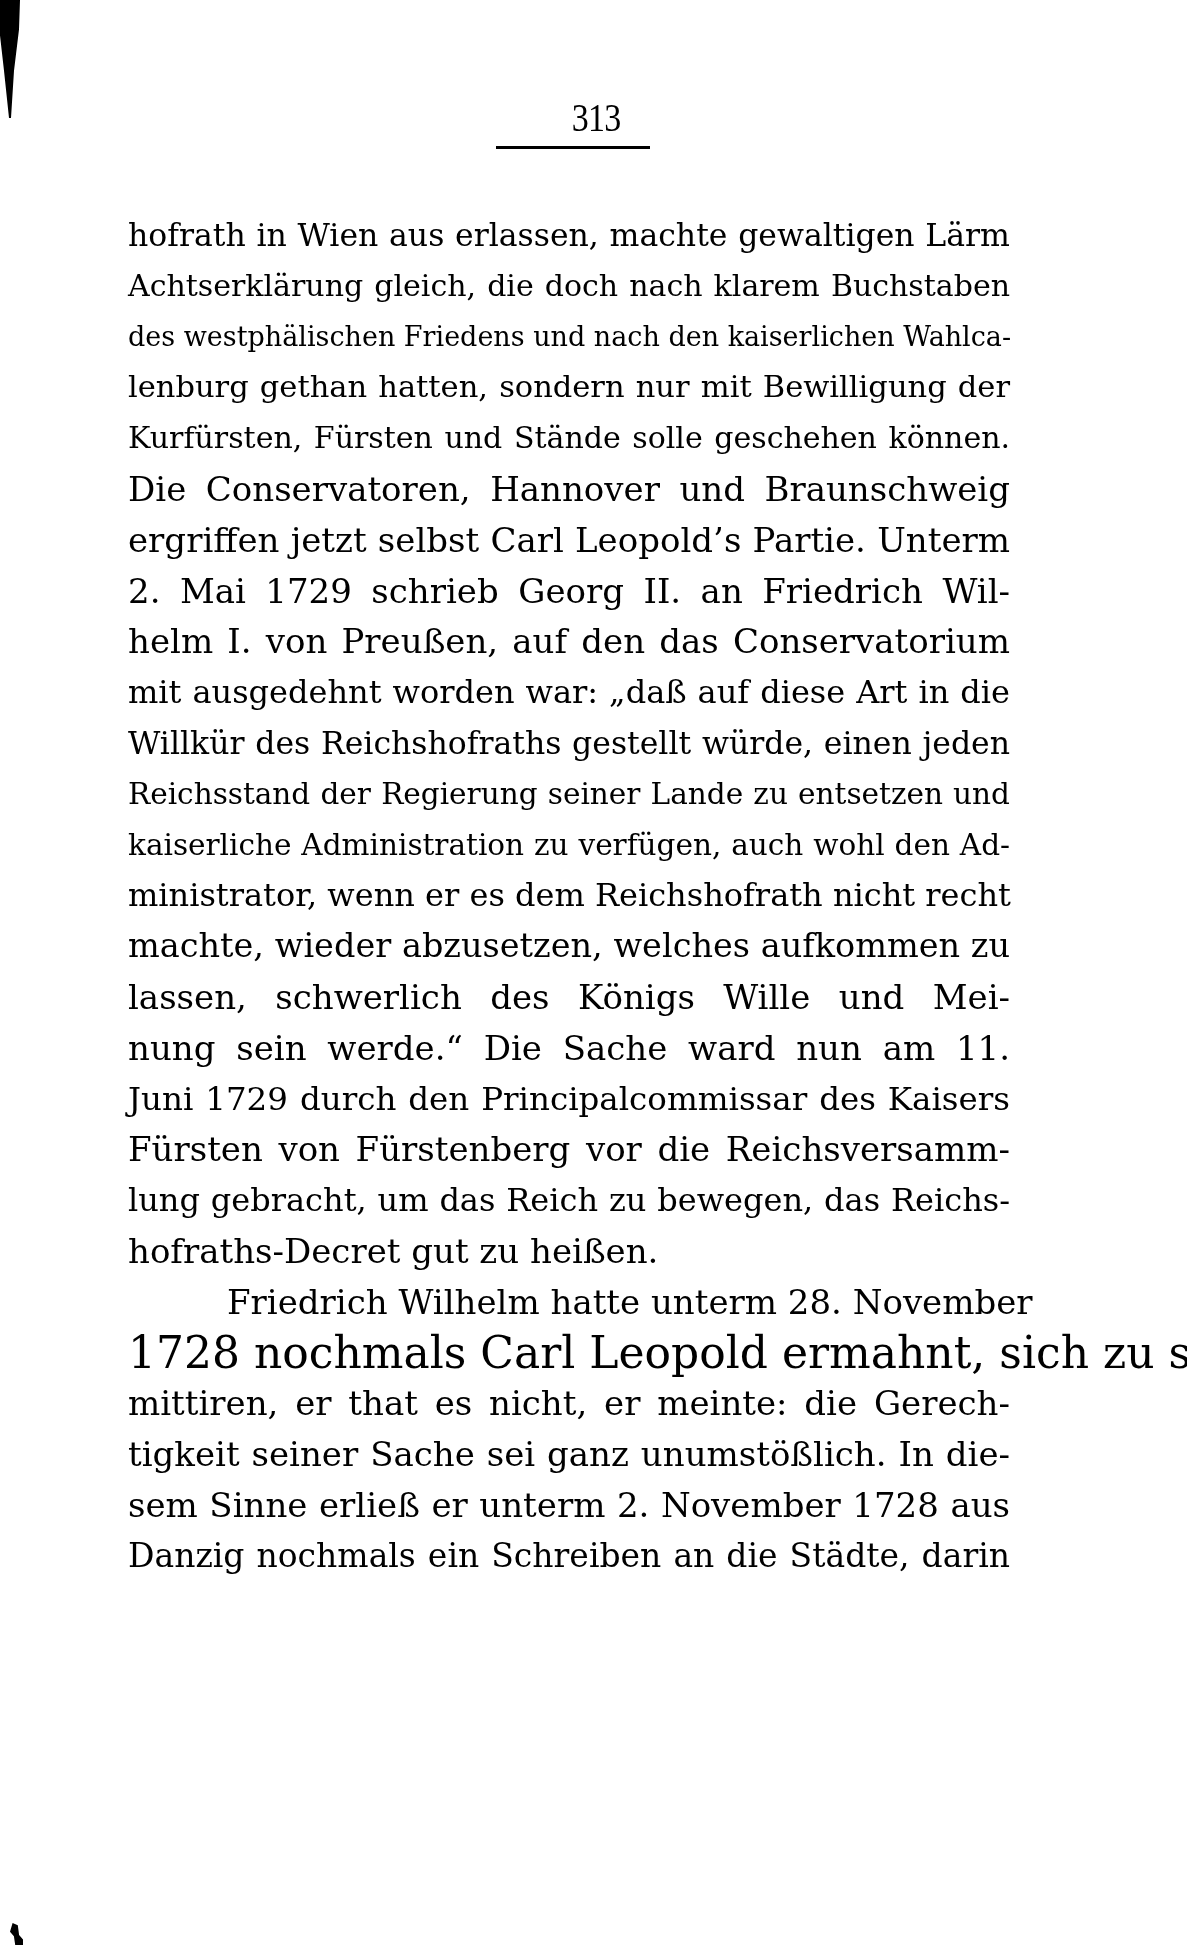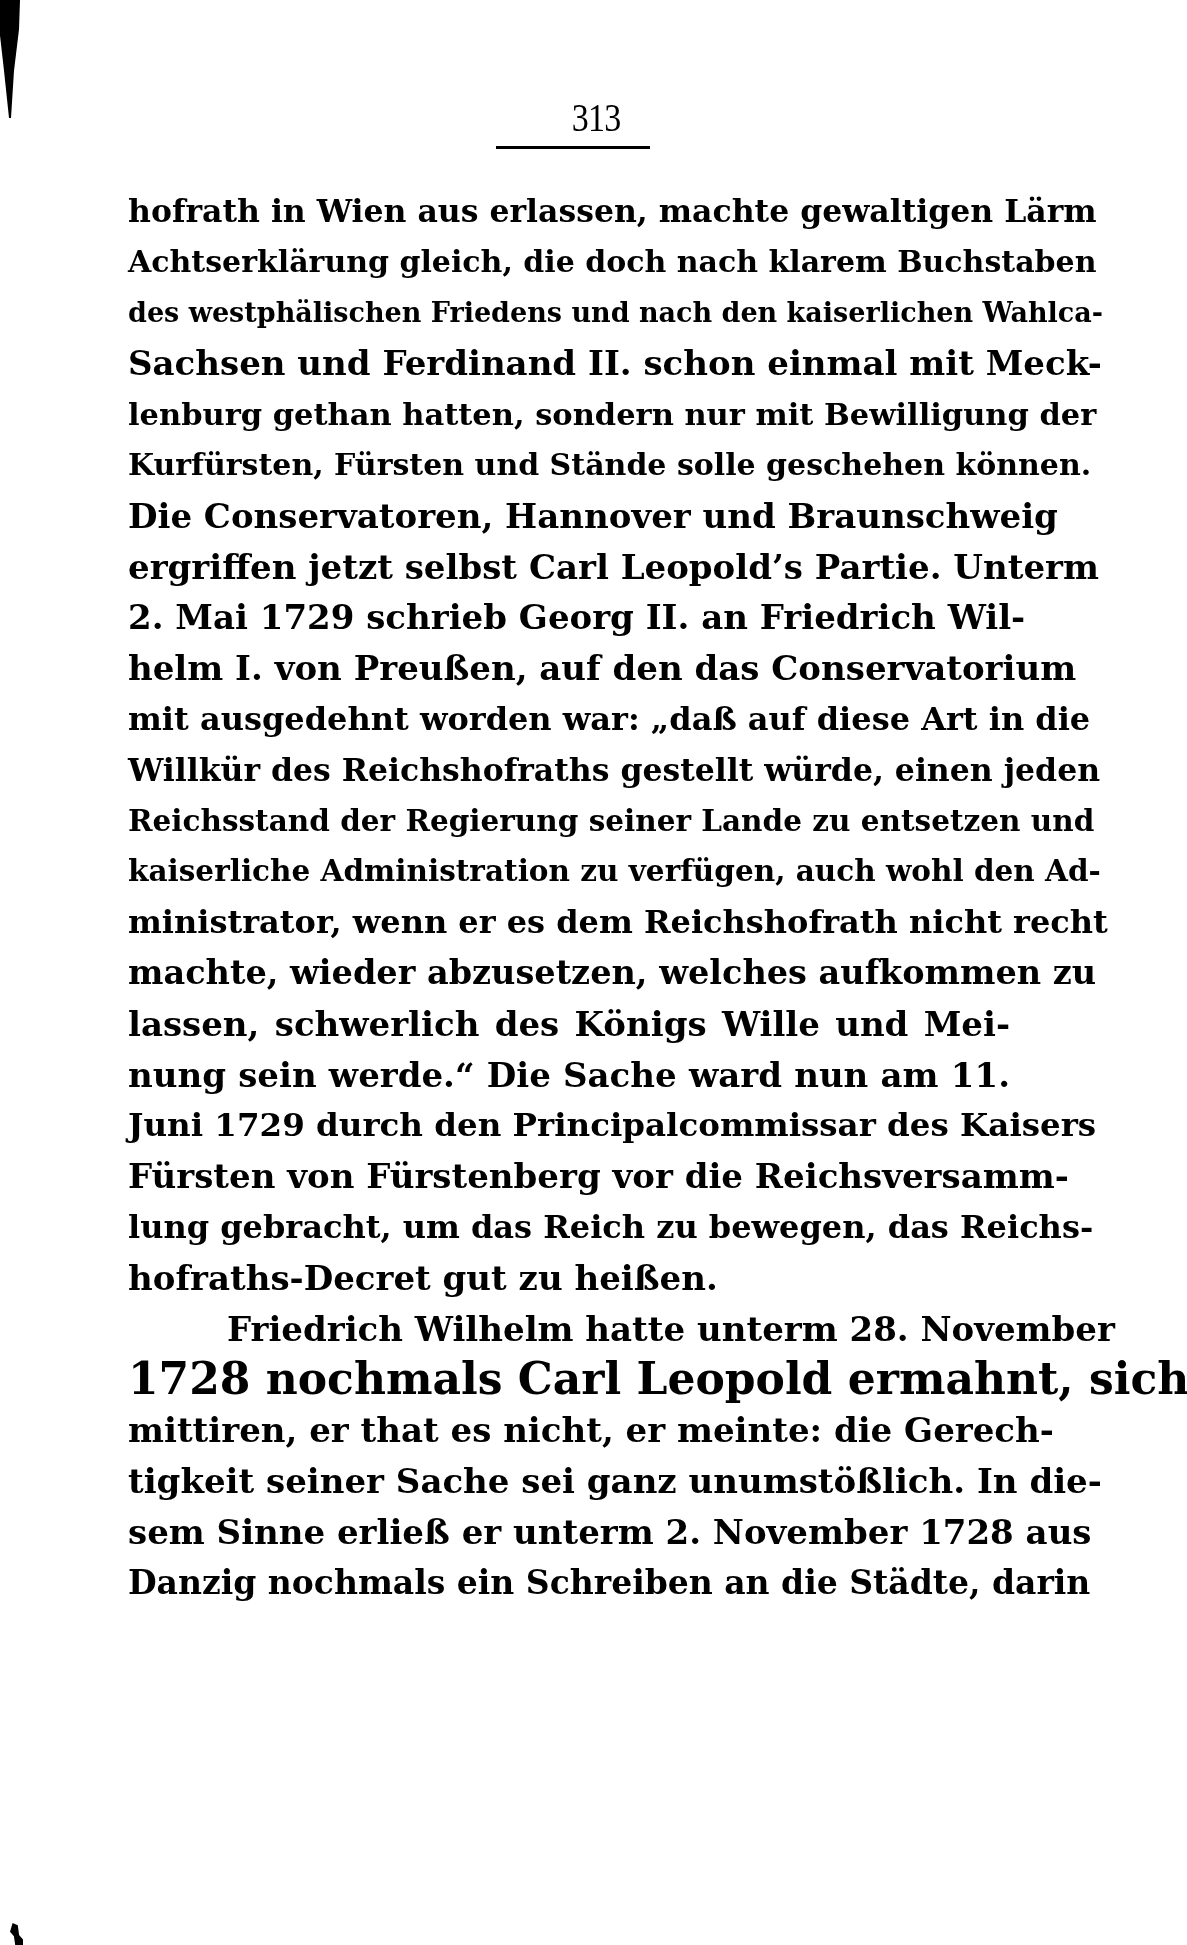--- a/index.html
+++ b/index.html
@@ -3,39 +3,38 @@
 <meta charset="utf-8">
 <style>
   html, body { margin: 0; padding: 0; background: #ffffff; }
   body { width: 1187px; height: 1945px; position: relative; overflow: hidden; font-family: "DejaVu Serif", "Liberation Serif", serif; color: #000; }
   .edge-bar { position: absolute; left: 0; top: 0; width: 20px; height: 118px; background: #000;
     clip-path: polygon(0 0, 100% 0, 95% 25%, 70% 60%, 55% 100%, 45% 100%, 20% 60%, 0 30%); }
   .bottom-mark { position: absolute; left: 10px; top: 1923px; width: 13px; height: 22px; background: #000;
     clip-path: polygon(20% 0, 60% 10%, 70% 55%, 100% 75%, 100% 100%, 40% 100%, 30% 60%, 0 40%); }
   .page-number { position: absolute; left: 0; width: 1187px; top: 98px; text-align: center; font-family: "Liberation Serif", serif; font-size: 40px; letter-spacing: -1px; line-height: 40px; padding-left: 6px; box-sizing: border-box; transform: scaleX(0.85); }
   .rule { position: absolute; left: 496px; top: 146px; width: 154px; height: 3px; background: #000; }
-  .text-block { position: absolute; left: 128px; top: 186px; width: 882px; font-weight: bold; }
+  .text-block { position: absolute; left: 128px; top: 210px; width: 882px; }
   .line { display: block; height: 50.8px; line-height: 50.8px; font-size: 34px; white-space: nowrap; text-align: justify; text-align-last: justify; font-family: "DejaVu Serif", serif; }
   .line.last { text-align-last: left; }
   .line.indent { padding-left: 99px; }
 </style>
 </head>
 <body>
 
 <div class="edge-bar"></div>
 <div class="bottom-mark"></div>
 
 <div class="page-number">313</div>
 <div class="rule"></div>
 
 <div class="text-block">
   <span class="line" style="font-size: 31.5px;">hofrath in Wien aus erlassen, machte gewaltigen Lärm</span>
   <span class="line" style="font-size: 30px;">Achtserklärung gleich, die doch nach klarem Buchstaben</span>
   <span class="line" style="font-size: 27px;">des westphälischen Friedens und nach den kaiserlichen Wahlca-</span>
-  <span class="line" style="font-size: 34px;">Sachsen und Ferdinand II. schon einmal mit Meck-</span>
   <span class="line" style="font-size: 30.5px;">lenburg gethan hatten, sondern nur mit Bewilligung der</span>
   <span class="line" style="font-size: 30px;">Kurfürsten, Fürsten und Stände solle geschehen können.</span>
   <span class="line" style="font-size: 34px;">Die Conservatoren, Hannover und Braunschweig</span>
   <span class="line" style="font-size: 34px;">ergriffen jetzt selbst Carl Leopold’s Partie. Unterm</span>
   <span class="line" style="font-size: 34px;">2. Mai 1729 schrieb Georg II. an Friedrich Wil-</span>
   <span class="line" style="font-size: 34px;">helm I. von Preußen, auf den das Conservatorium</span>
   <span class="line" style="font-size: 32px;">mit ausgedehnt worden war: „daß auf diese Art in die</span>
   <span class="line" style="font-size: 31.5px;">Willkür des Reichshofraths gestellt würde, einen jeden</span>
   <span class="line" style="font-size: 29.5px;">Reichsstand der Regierung seiner Lande zu entsetzen und</span>
   <span class="line" style="font-size: 29.5px;">kaiserliche Administration zu verfügen, auch wohl den Ad-</span>

